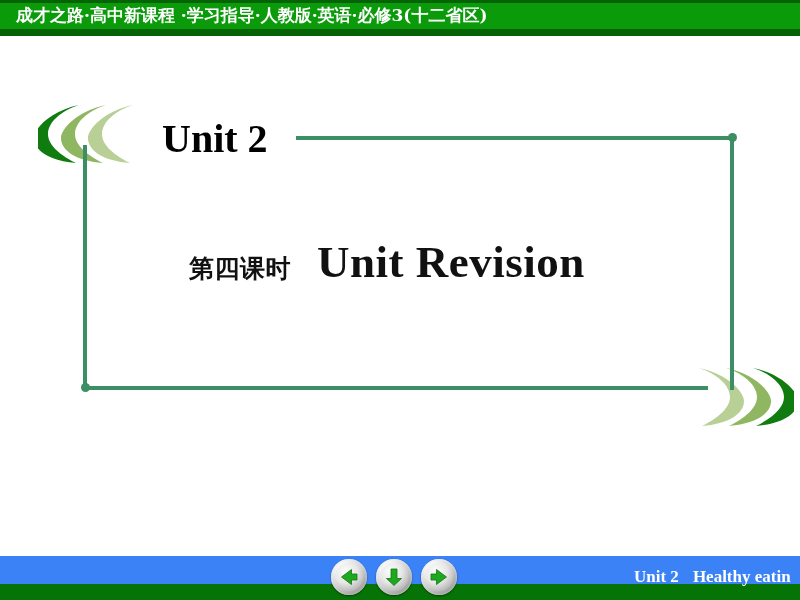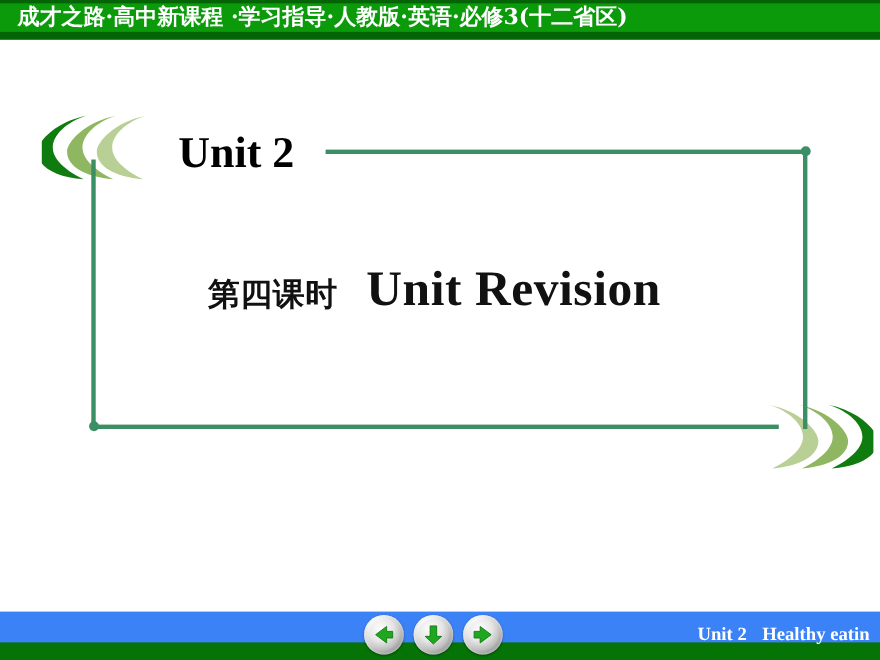--- a/index.html
+++ b/index.html
@@ -37,21 +37,21 @@
     box-sizing: border-box;
     overflow: hidden;
   }
   .header-title {
     position: absolute;
     left: 16px;
     top: 1px;
     color: #ffffff;
     font-family: "DejaVu Serif", "Liberation Serif", serif;
     font-weight: bold;
-    font-size: 20px;
+    font-size: 17px;
     letter-spacing: 0px;
     white-space: nowrap;
     line-height: 22px;
   }
 
   
   .crescents-left {
     position: absolute;
     left: 38px;
     top: 103px;
@@ -125,21 +125,21 @@
     left: 189px;
     top: 238px;
     font-family: "DejaVu Serif", "Liberation Serif", serif;
     font-weight: bold;
     font-size: 34px;
     color: #111111;
     line-height: 48px;
     white-space: nowrap;
     letter-spacing: 0.5px;
   }
-  .lesson-title .cn { font-size: 29px; }
+  .lesson-title .cn { font-size: 25px; }
   .lesson-title .gap { display:inline-block; width: 26px; }
   .lesson-title .en {
     font-family: "Liberation Serif", "DejaVu Serif", serif;
     font-size: 45px;
   }
 
   
   .footer-bar {
     position: absolute;
     left: 0;

